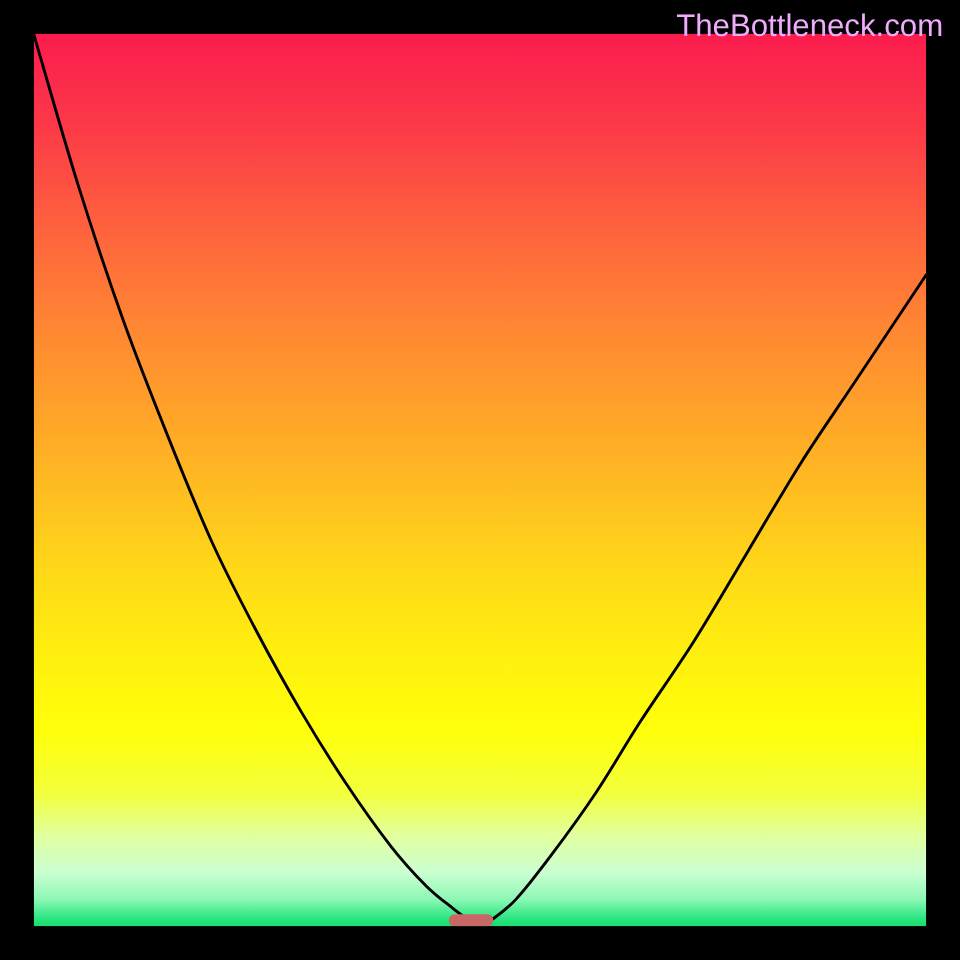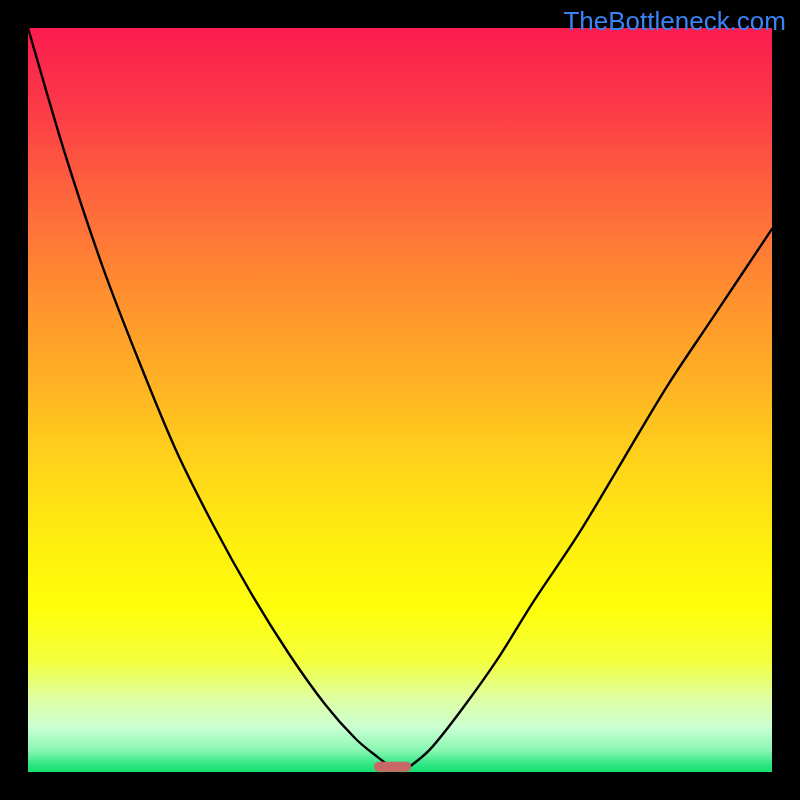--- a/index.html
+++ b/index.html
@@ -9,21 +9,21 @@
     height: 800px;
     background: #000;
     position: relative;
   }
   .watermark {
     position: absolute;
     top: 6px;
     right: 14px;
     font-family: Arial, Helvetica, sans-serif;
     font-size: 26px;
-    color: #3b82f6;
+    color: #f0abfc;
     font-weight: 400;
     z-index: 10;
   }
   .plot-area {
     position: absolute;
     top: 28px;
     left: 28px;
     width: 744px;
     height: 744px;
     overflow: hidden;

